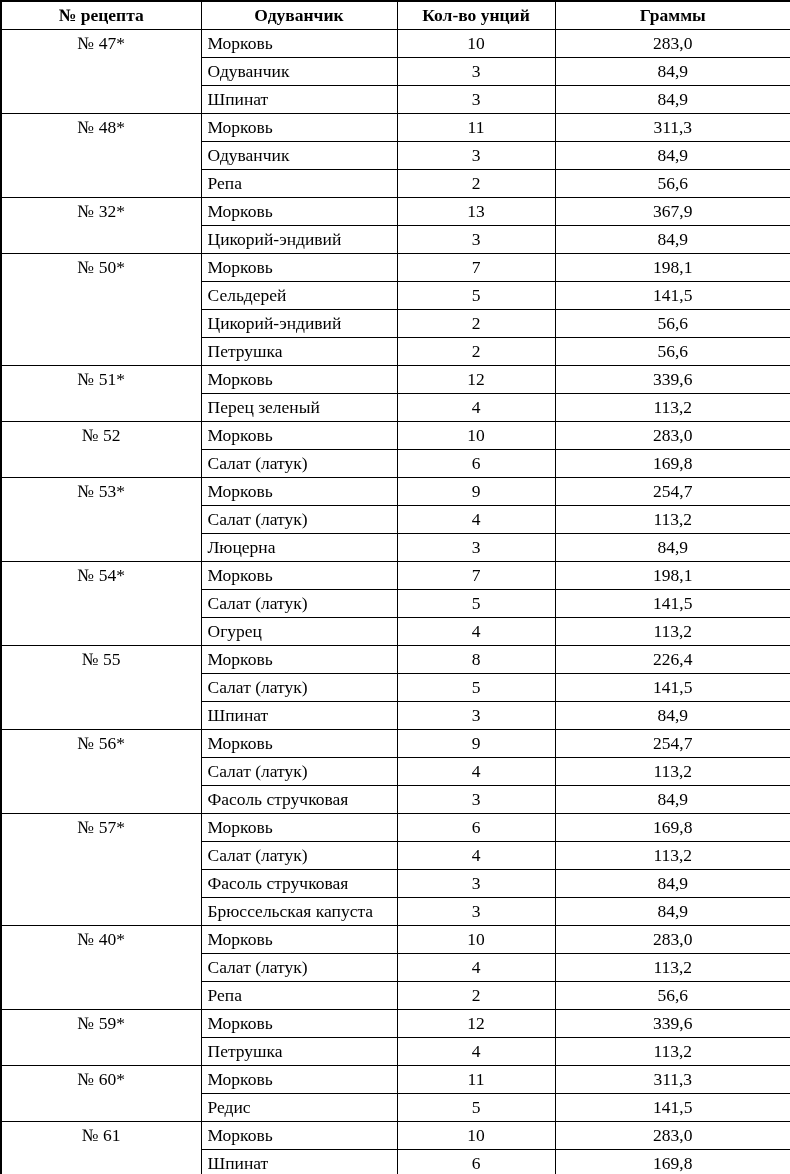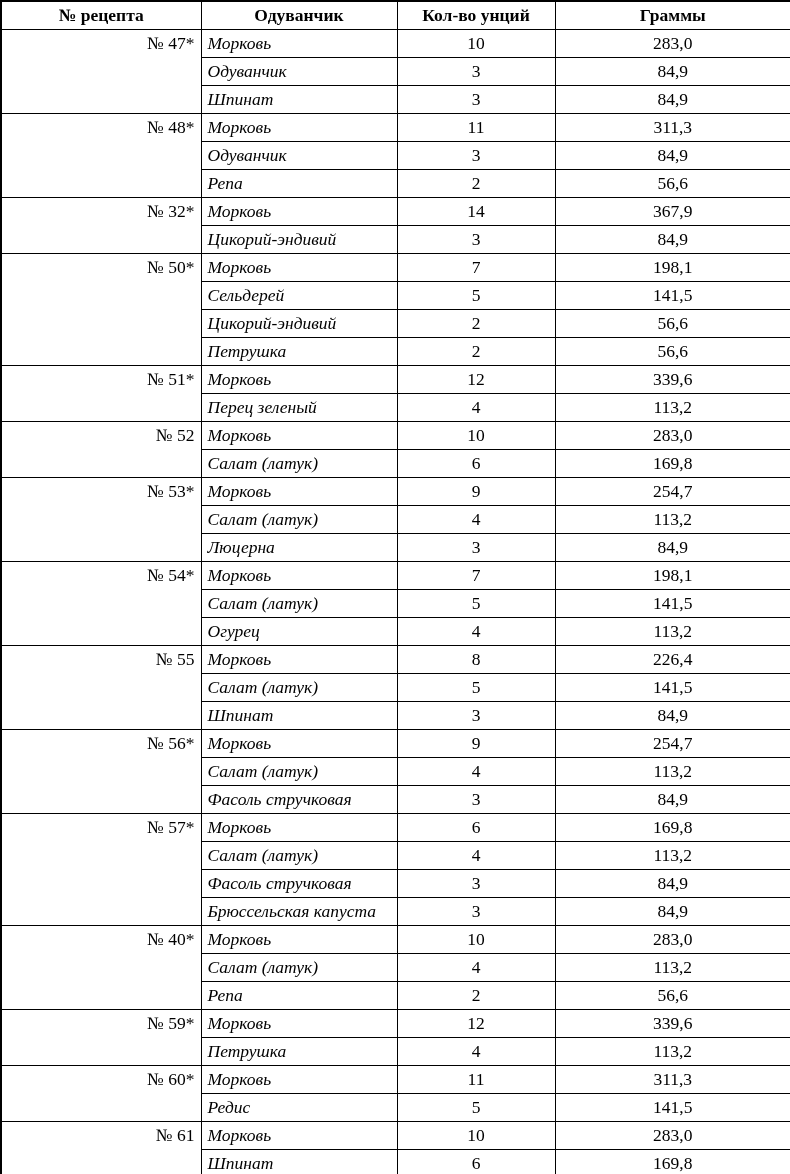--- a/index.html
+++ b/index.html
@@ -28,27 +28,26 @@
     overflow: hidden;
     word-wrap: break-word;
   }
   table.recipes th {
     font-weight: bold;
     text-align: center;
     padding: 3px 2px;
   }
   td.recipe-cell {
     vertical-align: top;
-    text-align: right;
+    text-align: center;
     padding-left: 8px;
   }
   td.component-cell {
     text-align: left;
     padding-left: 10px;
-    font-style: italic;
   }
   td.ounces-cell,
   td.grams-cell {
     text-align: center;
   }
 </style>
 </head>
 <body>
 
 <table class="recipes">
@@ -95,21 +94,21 @@
         <td class="grams-cell">84,9</td>
       </tr>
       <tr>
         <td class="component-cell">Репа</td>
         <td class="ounces-cell">2</td>
         <td class="grams-cell">56,6</td>
       </tr>
       <tr>
         <td rowspan="2" class="recipe-cell">№ 32*</td>
         <td class="component-cell">Морковь</td>
-        <td class="ounces-cell">14</td>
+        <td class="ounces-cell">13</td>
         <td class="grams-cell">367,9</td>
       </tr>
       <tr>
         <td class="component-cell">Цикорий-эндивий</td>
         <td class="ounces-cell">3</td>
         <td class="grams-cell">84,9</td>
       </tr>
       <tr>
         <td rowspan="4" class="recipe-cell">№ 50*</td>
         <td class="component-cell">Морковь</td>

